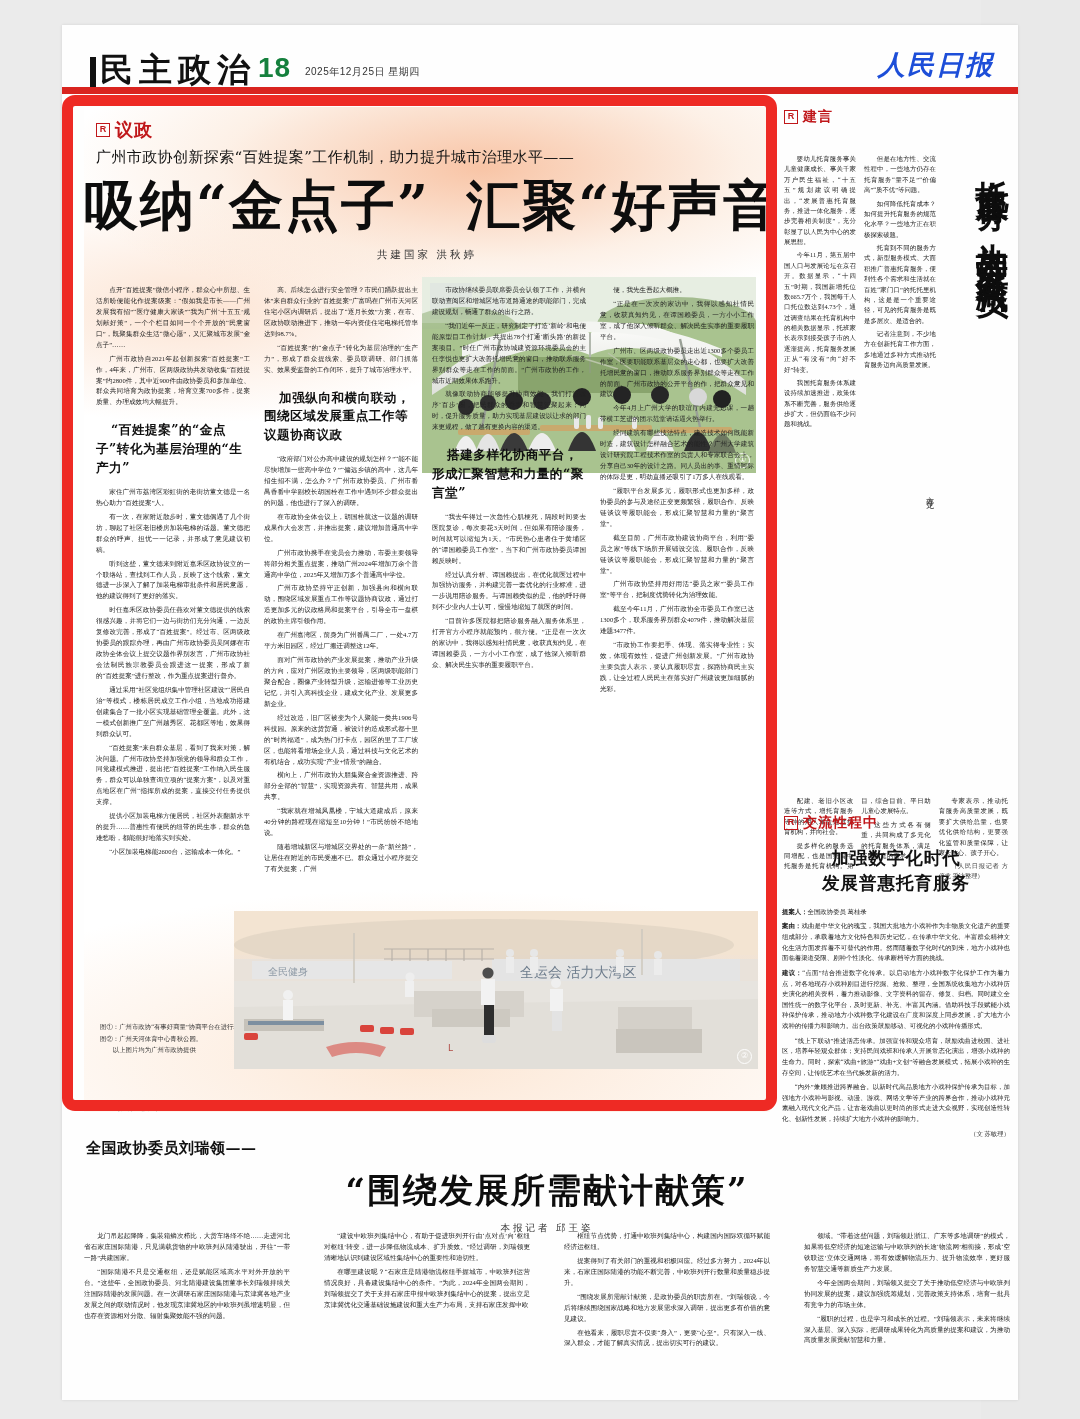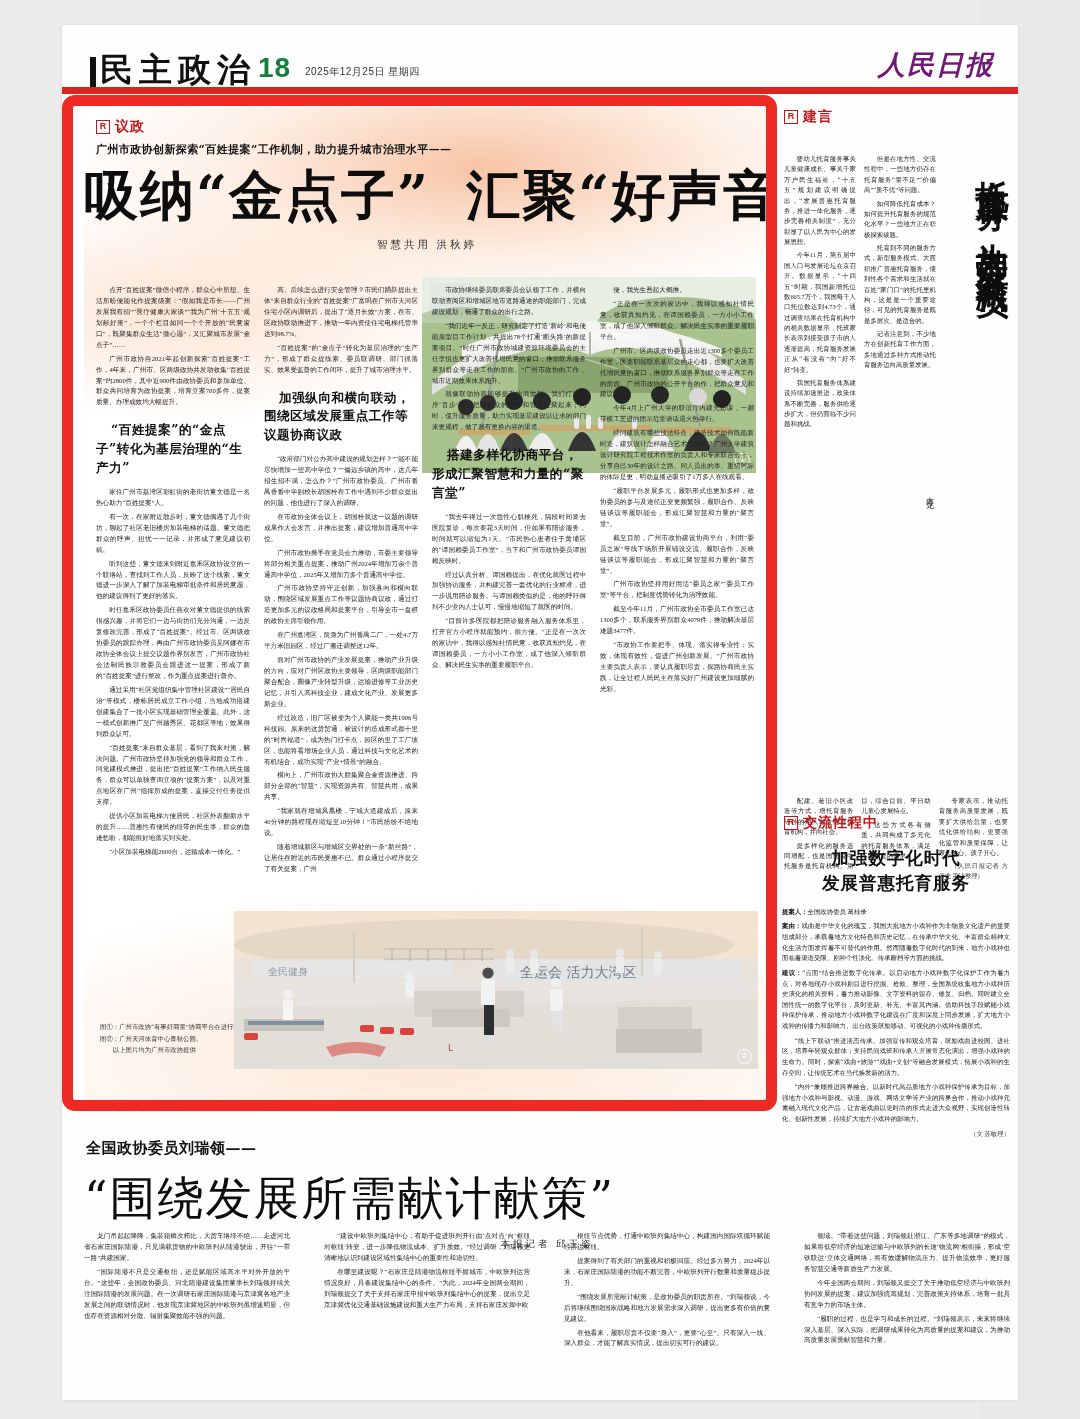--- a/index.html
+++ b/index.html
@@ -21,21 +21,21 @@
   .mh-title{
     position:absolute;left:38px;top:28px;font-size:33px;font-weight:700;
     letter-spacing:6px;color:#111;line-height:1;
     font-family:"DejaVu Sans","Liberation Sans",sans-serif;
   }
   .mh-page{position:absolute;left:196px;top:27px;font-size:28px;font-weight:700;color:#15803d;
     font-family:"Liberation Sans",sans-serif;letter-spacing:1px;}
   .mh-date{position:absolute;left:243px;top:40px;font-size:10px;color:#333;letter-spacing:.5px;
     font-family:"Liberation Sans",sans-serif;}
   .mh-logo{
-    position:absolute;right:24px;top:22px;font-size:27px;font-weight:700;color:#701a75;
+    position:absolute;right:24px;top:22px;font-size:27px;font-weight:700;color:#1d4ed8;
     letter-spacing:2px;font-family:"DejaVu Serif",serif;font-style:italic;
   }
   .mh-logo-rule{position:absolute;right:22px;top:62px;width:160px;height:1.6px;background:#111;}
   .mh-rule{position:absolute;left:0;top:62px;width:100%;height:7px;background:#d9241f;}
 
   
   .redframe{
     position:absolute;left:0px;top:70px;width:715px;height:1016px;
     border:11px solid #ee2a24;border-radius:13px;box-sizing:border-box;
     pointer-events:none;z-index:40;
@@ -52,23 +52,23 @@
       radial-gradient(ellipse 420px 160px at 16% 20%, rgba(250,206,175,.55) 0%, rgba(255,255,255,0) 72%),
       radial-gradient(ellipse 700px 230px at 50% 95%, rgba(250,212,180,.55) 0%, rgba(255,255,255,0) 75%),
       #fff;
     overflow:hidden;
   }
   .kicker{display:flex;align-items:center;gap:5px;margin:11px 0 0 12px;}
   .kicker .box{
     width:12px;height:12px;border:1.6px solid #c0171a;color:#c0171a;font-size:9px;line-height:10px;
     text-align:center;font-family:"Liberation Sans",sans-serif;font-weight:700;
   }
-  .kicker .txt{font-size:14px;font-weight:700;color:#c0171a;letter-spacing:1px;}
+  .kicker .txt{font-size:18px;font-weight:700;color:#c0171a;letter-spacing:1px;}
   .shoulder{
-    margin:6px 0 8px 12px;font-size:11px;font-weight:700;color:#151515;letter-spacing:.4px;
+    margin:6px 0 8px 12px;font-size:15px;font-weight:400;color:#151515;letter-spacing:.4px;
     font-family:"DejaVu Serif",serif;
   }
   .headline{
     margin:7px 0 0 0;text-align:center;font-size:54px;font-weight:800;color:#0d0d0d;
     letter-spacing:2px;line-height:1.12;font-family:"DejaVu Serif",serif;white-space:nowrap;
   }
   .headline .gap{display:inline-block;width:36px;}
   .byline{margin:13px 0 0 0;text-align:center;font-size:10.5px;color:#333;letter-spacing:3px;}
 
   
@@ -137,21 +137,21 @@
   .prop-body{font-size:6.4px;line-height:1.66;text-align:justify;color:#222;}
   .prop-body p{margin:0 0 4px 0;text-indent:2em;}
   .prop-body p.noind{text-indent:0;}
   .prop-body b{font-weight:700;}
   .prop-sign{text-align:right;font-size:6.4px;color:#333;margin-top:4px;}
 
   
   .bottom{position:absolute;left:22px;top:1038px;width:926px;height:330px;}
   .b-shoulder{margin:4px 0 0 2px;font-size:15px;font-weight:700;color:#111;letter-spacing:.5px;
     font-family:"DejaVu Serif",serif;}
-  .b-headline{margin:10px 0 0 0;text-align:left;font-size:46px;font-weight:400;letter-spacing:2px;
+  .b-headline{margin:10px 0 0 0;text-align:center;font-size:34px;font-weight:700;letter-spacing:2px;
     color:#0d0d0d;font-family:"DejaVu Serif",serif;}
   .b-byline{margin:8px 0 0 0;text-align:center;font-size:9.5px;letter-spacing:3px;color:#333;}
   .bgrid{position:absolute;left:0;top:96px;width:926px;}
   .bcol{position:absolute;top:0;width:206px;font-size:6.6px;line-height:1.66;text-align:justify;color:#222;}
   .bcol p{margin:0 0 3px 0;text-indent:2em;}
   .bb1{left:0;} .bb2{left:240px;} .bb3{left:480px;} .bb4{left:720px;}
 
   
   .sky{position:absolute;inset:0;}
 </style>
@@ -181,21 +181,21 @@
           <span class="box">R</span>
           <span class="txt">议政</span>
         </div>
 
         <div class="shoulder">广州市政协创新探索“百姓提案”工作机制，助力提升城市治理水平——</div>
 
         <div class="headline">
           <span>吸纳“金点子”</span><span class="gap"></span><span>汇聚“好声音”</span>
         </div>
 
-        <div class="byline">智慧共用 洪秋婷</div>
+        <div class="byline">共建国家 洪秋婷</div>
 
         <div class="photo1">
           <svg class="sky" viewBox="0 0 334 196" preserveAspectRatio="none">
             <defs>
               <linearGradient id="g1" x1="0" y1="0" x2="0" y2="1">
                 <stop offset="0" stop-color="#dfe8d8"></stop>
                   <stop offset="0.38" stop-color="#b9cfa0"></stop>
                 <stop offset="1" stop-color="#a9c38f"></stop>
               </linearGradient>
               <linearGradient id="tent" x1="0" y1="0" x2="0" y2="1">

